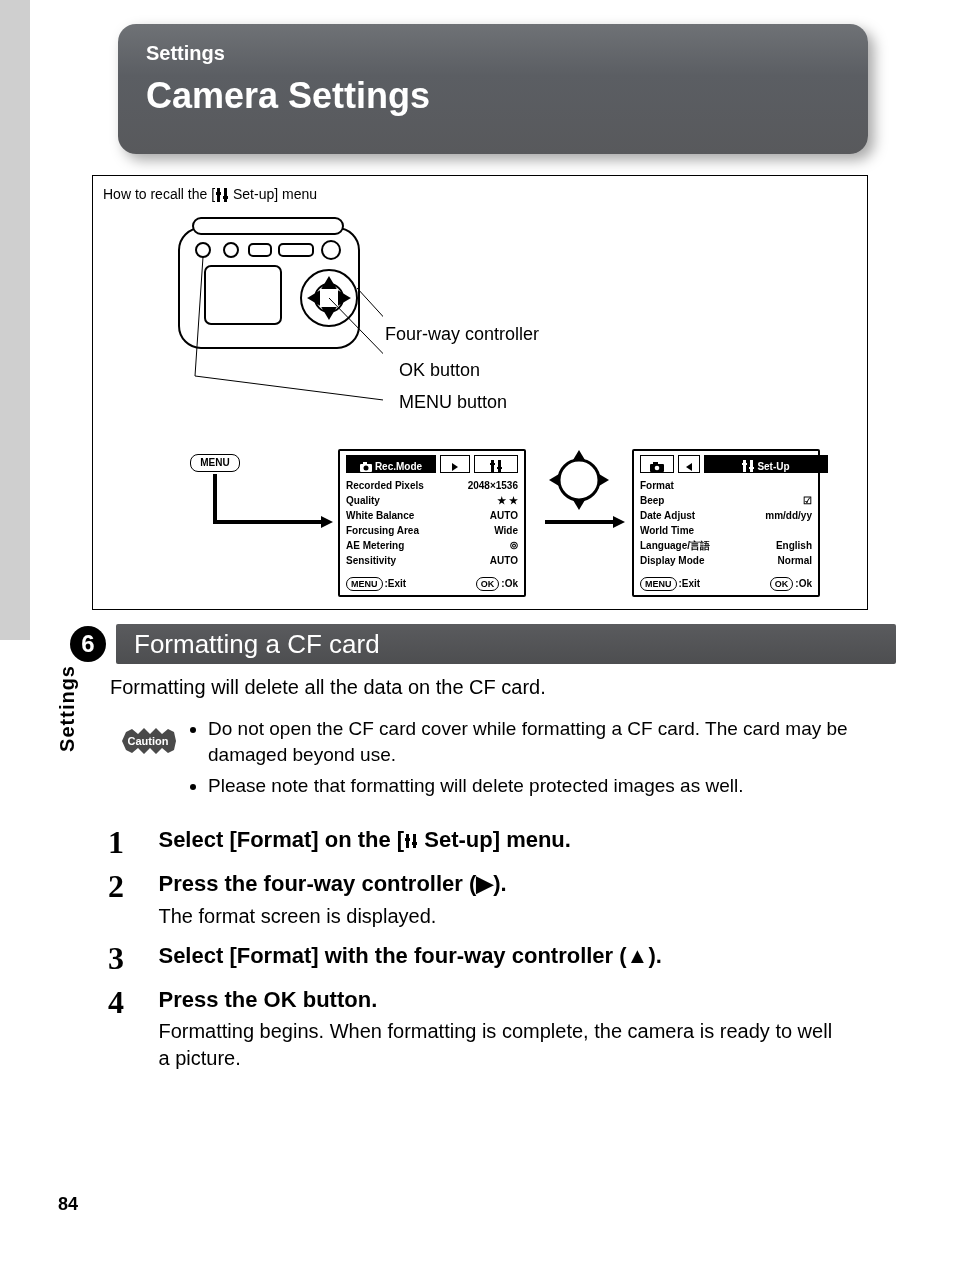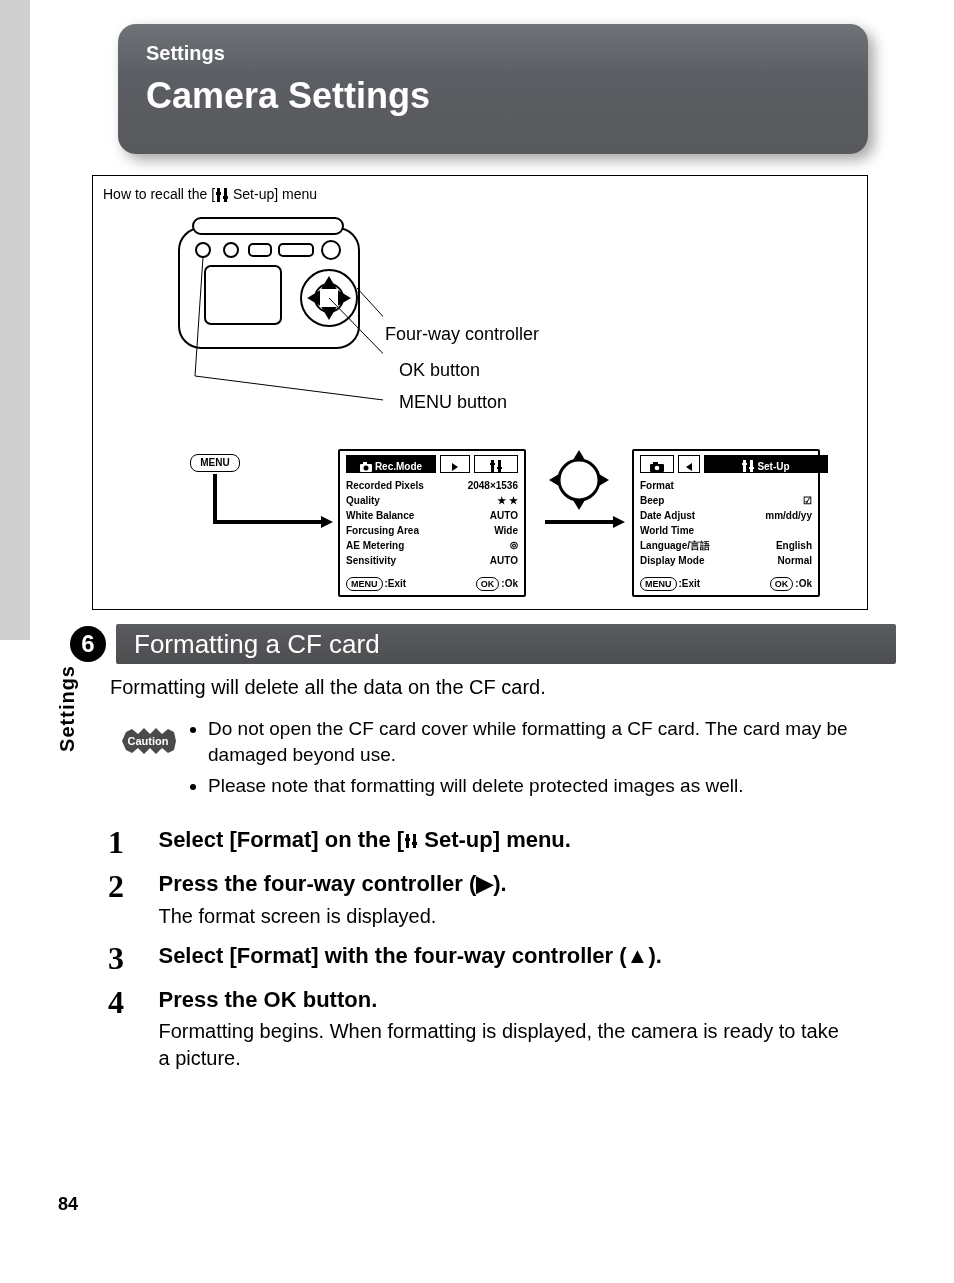--- a/index.html
+++ b/index.html
@@ -268,18 +268,18 @@
   <div class="step">
     <span class="num">3</span>
     <span class="content">
       <div class="head">Select [Format] with the four-way controller (▲).</div>
     </span>
   </div>
   <div class="step">
     <span class="num">4</span>
     <span class="content">
       <div class="head">Press the OK button.</div>
-      <div class="body">Formatting begins. When formatting is displayed, the camera is ready to take a picture.</div>
+      <div class="body">Formatting begins. When formatting is complete, the camera is ready to well a picture.</div>
     </span>
   </div>
 </div>
 
 <div class="pagenum">84</div>
 
 </body></html>

